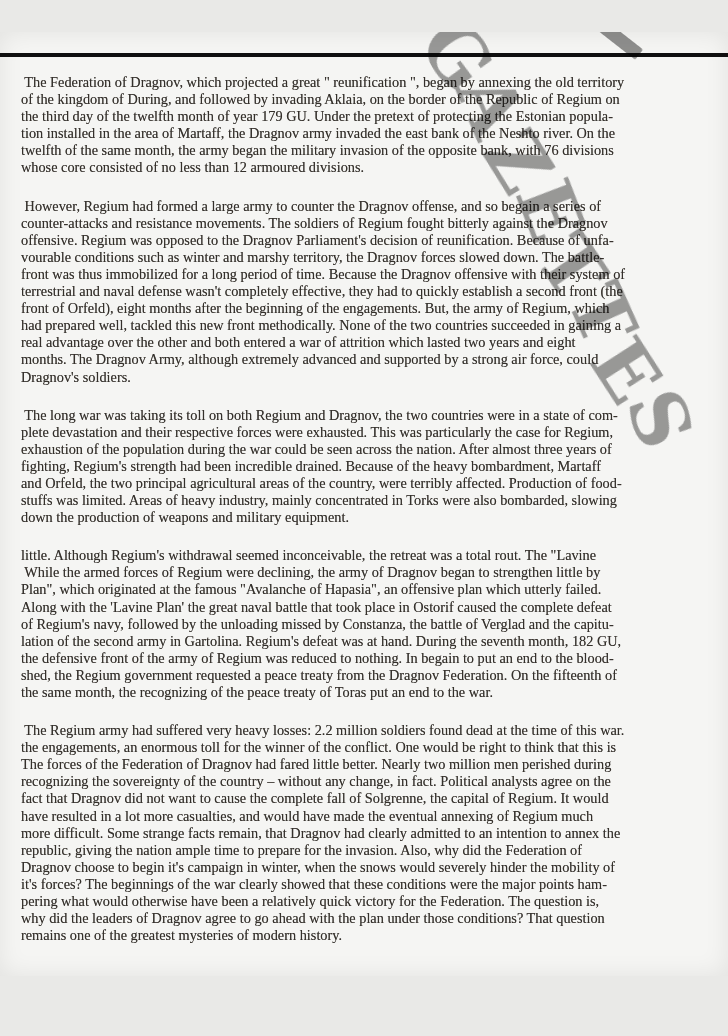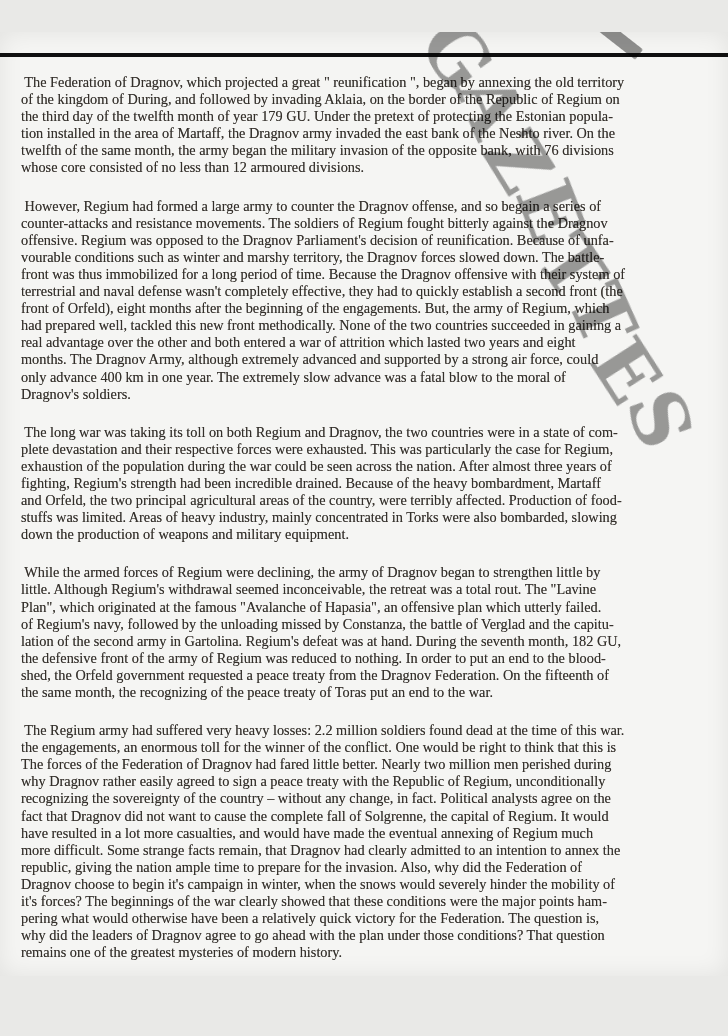--- a/index.html
+++ b/index.html
@@ -76,47 +76,46 @@
         <div class="line"> However, Regium had formed a large army to counter the Dragnov offense, and so begain a series of</div>
         <div class="line">counter-attacks and resistance movements. The soldiers of Regium fought bitterly against the Dragnov</div>
         <div class="line">offensive. Regium was opposed to the Dragnov Parliament's decision of reunification. Because of unfa-</div>
         <div class="line">vourable conditions such as winter and marshy territory, the Dragnov forces slowed down. The battle-</div>
         <div class="line">front was thus immobilized for a long period of time. Because the Dragnov offensive with their system of</div>
         <div class="line">terrestrial and naval defense wasn't completely effective, they had to quickly establish a second front (the</div>
         <div class="line">front of Orfeld), eight months after the beginning of the engagements. But, the army of Regium, which</div>
         <div class="line">had prepared well, tackled this new front methodically. None of the two countries succeeded in gaining a</div>
         <div class="line">real advantage over the other and both entered a war of attrition which lasted two years and eight</div>
         <div class="line">months. The Dragnov Army, although extremely advanced and supported by a strong air force, could</div>
-        <div class="line">only advance 400 km in one year. The extremely slow advance was a fatal blow to the moral of</div>
         <div class="line">Dragnov's soldiers.</div>
       </div>
       <div class="para">
         <div class="line"> The long war was taking its toll on both Regium and Dragnov, the two countries were in a state of com-</div>
         <div class="line">plete devastation and their respective forces were exhausted. This was particularly the case for Regium,</div>
         <div class="line">exhaustion of the population during the war could be seen across the nation. After almost three years of</div>
         <div class="line">fighting, Regium's strength had been incredible drained. Because of the heavy bombardment, Martaff</div>
         <div class="line">and Orfeld, the two principal agricultural areas of the country, were terribly affected. Production of food-</div>
         <div class="line">stuffs was limited. Areas of heavy industry, mainly concentrated in Torks were also bombarded, slowing</div>
         <div class="line">down the production of weapons and military equipment.</div>
       </div>
       <div class="para">
+        <div class="line">little. Although Regium's withdrawal seemed inconceivable, the retreat was a total rout. The "Lavine</div>
         <div class="line"> While the armed forces of Regium were declining, the army of Dragnov began to strengthen little by</div>
-        <div class="line">little. Although Regium's withdrawal seemed inconceivable, the retreat was a total rout. The "Lavine</div>
         <div class="line">Plan", which originated at the famous "Avalanche of Hapasia", an offensive plan which utterly failed.</div>
+        <div class="line">Along with the 'Lavine Plan' the great naval battle that took place in Ostorif caused the complete defeat</div>
         <div class="line">of Regium's navy, followed by the unloading missed by Constanza, the battle of Verglad and the capitu-</div>
         <div class="line">lation of the second army in Gartolina. Regium's defeat was at hand. During the seventh month, 182 GU,</div>
-        <div class="line">the defensive front of the army of Regium was reduced to nothing. In order to put an end to the blood-</div>
-        <div class="line">shed, the Orfeld government requested a peace treaty from the Dragnov Federation. On the fifteenth of</div>
+        <div class="line">the defensive front of the army of Regium was reduced to nothing. In begain to put an end to the blood-</div>
+        <div class="line">shed, the Regium government requested a peace treaty from the Dragnov Federation. On the fifteenth of</div>
         <div class="line">the same month, the recognizing of the peace treaty of Toras put an end to the war.</div>
       </div>
       <div class="para">
         <div class="line"> The Regium army had suffered very heavy losses: 2.2 million soldiers found dead at the time of this war.</div>
         <div class="line">the engagements, an enormous toll for the winner of the conflict. One would be right to think that this is</div>
         <div class="line">The forces of the Federation of Dragnov had fared little better. Nearly two million men perished during</div>
-        <div class="line">why Dragnov rather easily agreed to sign a peace treaty with the Republic of Regium, unconditionally</div>
         <div class="line">recognizing the sovereignty of the country – without any change, in fact. Political analysts agree on the</div>
         <div class="line">fact that Dragnov did not want to cause the complete fall of Solgrenne, the capital of Regium. It would</div>
         <div class="line">have resulted in a lot more casualties, and would have made the eventual annexing of Regium much</div>
         <div class="line">more difficult. Some strange facts remain, that Dragnov had clearly admitted to an intention to annex the</div>
         <div class="line">republic, giving the nation ample time to prepare for the invasion. Also, why did the Federation of</div>
         <div class="line">Dragnov choose to begin it's campaign in winter, when the snows would severely hinder the mobility of</div>
         <div class="line">it's forces? The beginnings of the war clearly showed that these conditions were the major points ham-</div>
         <div class="line">pering what would otherwise have been a relatively quick victory for the Federation. The question is,</div>
         <div class="line">why did the leaders of Dragnov agree to go ahead with the plan under those conditions? That question</div>
         <div class="line">remains one of the greatest mysteries of modern history.</div>

